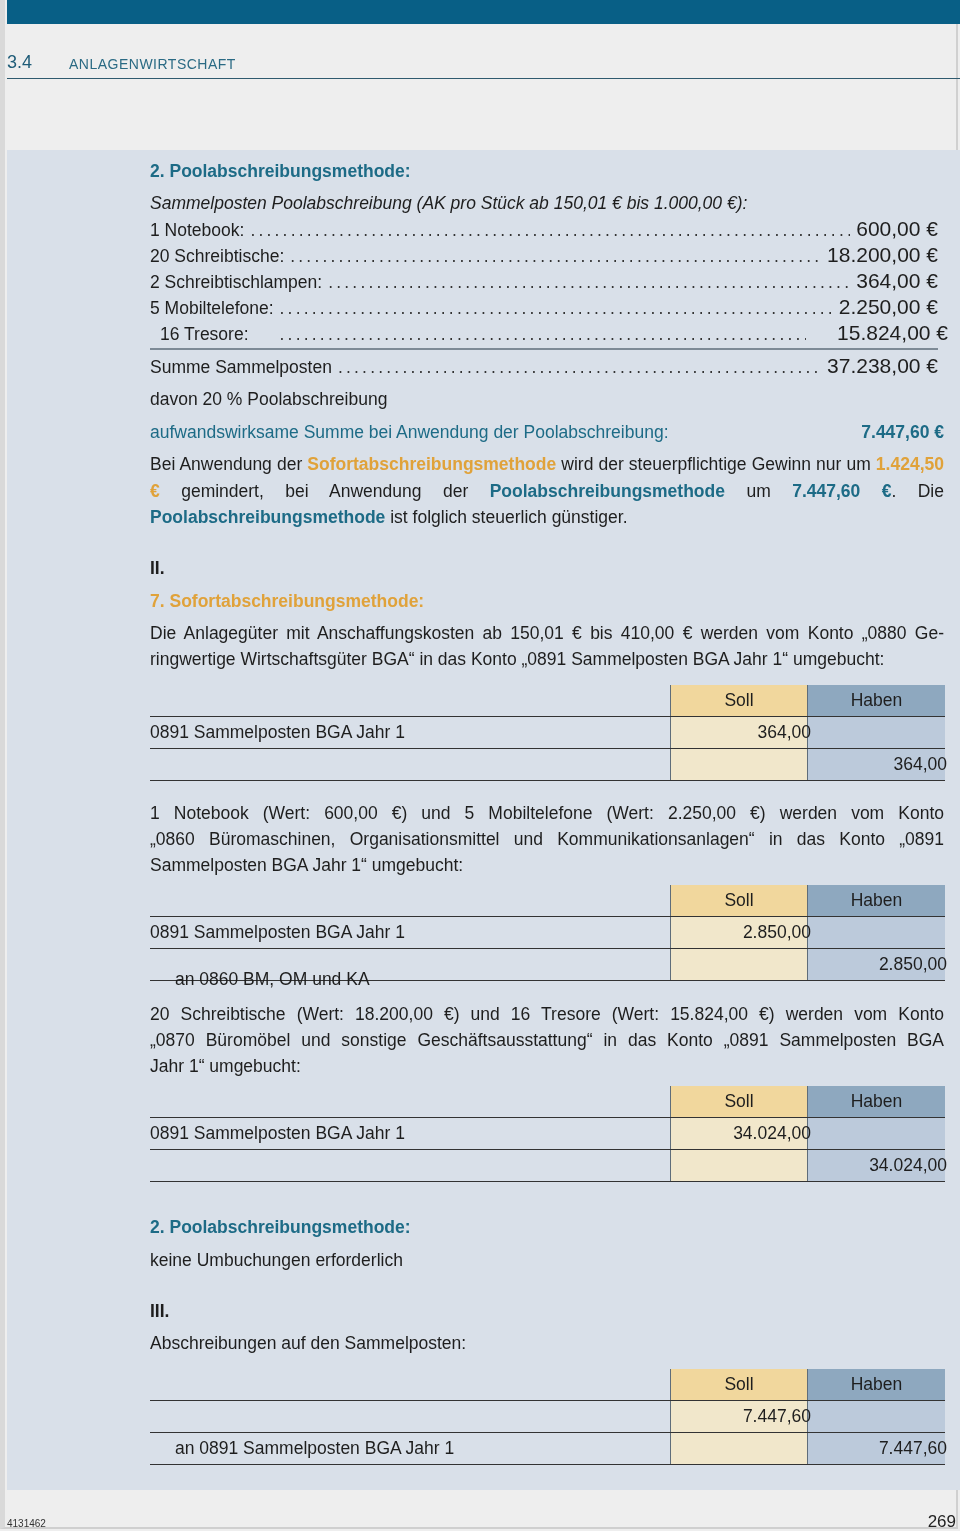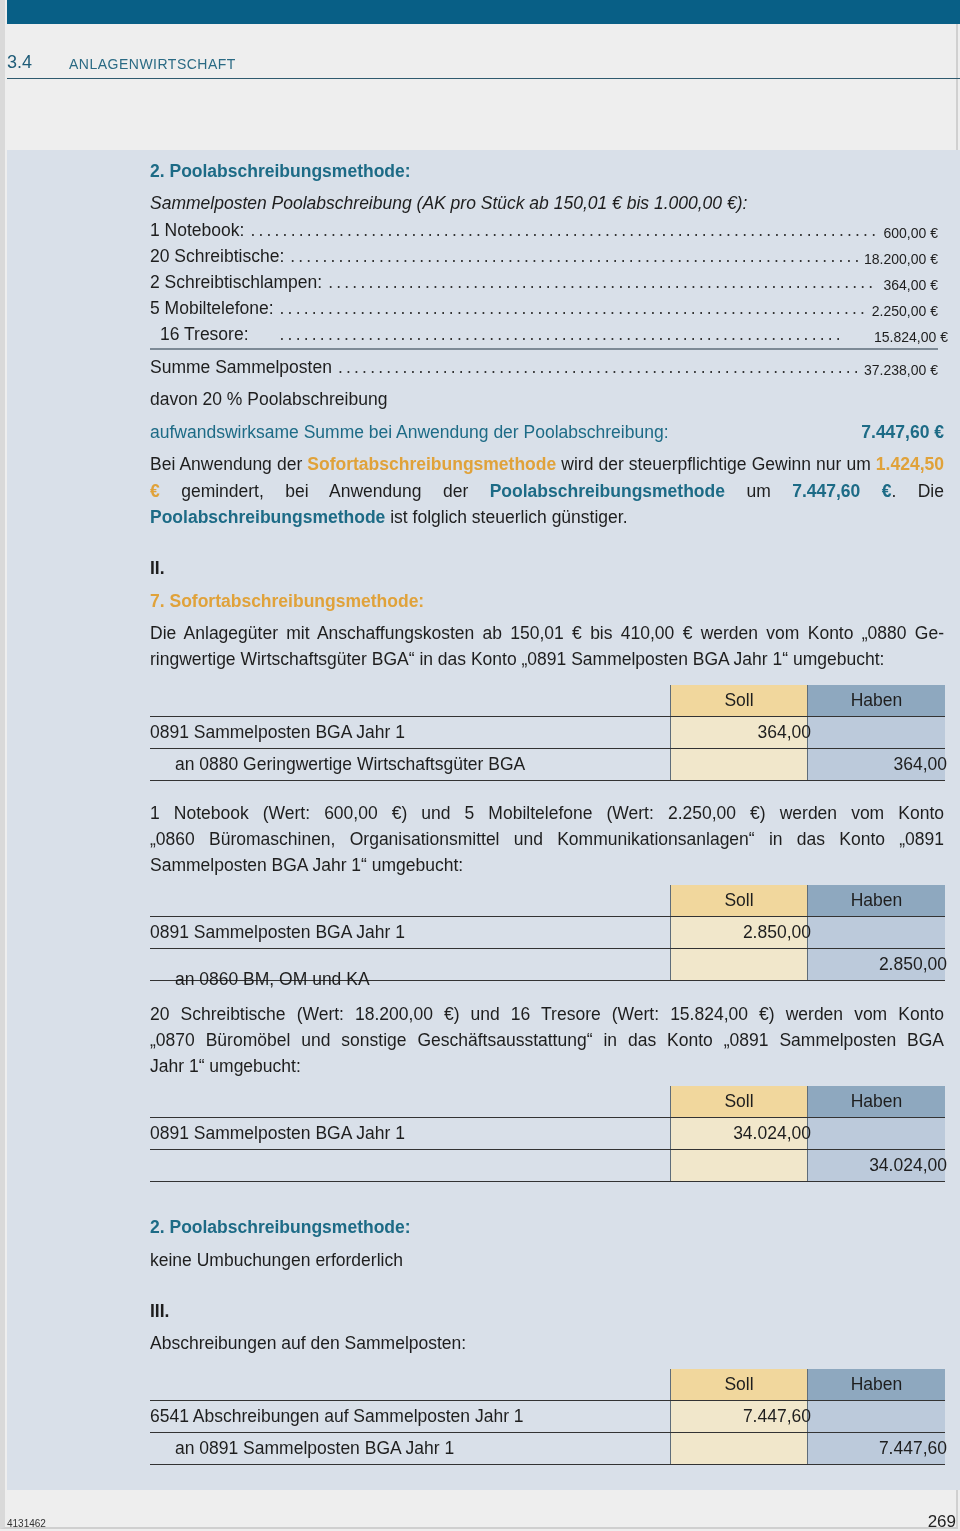--- a/index.html
+++ b/index.html
@@ -29,21 +29,21 @@
   .abs { position: absolute; white-space: nowrap; }
   .txt { font-size: 17.5px; line-height: 22px; transform-origin: left; }
   .teal { color: #1d6b86; }
   .teal-b { color: #1d6b86; font-weight: bold; }
   .orange-b { color: #e0a23a; font-weight: bold; }
   .italic { font-style: italic; }
 
   .leader-row { position: absolute; left: 143px; width: 795px; height: 24px; display: flex; align-items: flex-end; }
   .leader-label { white-space: nowrap; font-size: 17.5px; padding-right: 6px; }
   .leader-dots { flex: 1; overflow: hidden; white-space: nowrap; font-size: 17.5px; letter-spacing: 3.2px; color: #333; }
-  .leader-val { white-space: nowrap; font-size: 14px; padding-left: 6px; text-align: center; }
+  .leader-val { white-space: nowrap; font-size: 21px; padding-left: 6px; text-align: center; }
 
   .sep-line { position: absolute; left: 143px; width: 795px; height: 0; border-top: 2px solid #7d8a96; }
 
   .para { position: absolute; left: 143px; width: 795px; font-size: 17.5px; line-height: 26.5px; text-align: justify; }
 
   .ledger { position: absolute; left: 143px; width: 795px; height: 96px; }
   .ledger .hdr-soll { position: absolute; left: 521px; top: 0; width: 136px; height: 32px; background: #f1d79d; }
   .ledger .hdr-haben { position: absolute; left: 658px; top: 0; width: 137px; height: 32px; background: #8ea8bf; }
   .ledger .col-soll { position: absolute; left: 521px; top: 32px; width: 136px; height: 64px; background: #f1e7cb; }
   .ledger .col-haben { position: absolute; left: 658px; top: 32px; width: 137px; height: 64px; background: #bccadb; }
@@ -130,21 +130,20 @@
   <div class="col-haben"></div>
   <div class="divider-l"></div>
   <div class="divider"></div>
   <div class="hline" style="top:31px;"></div>
   <div class="hline" style="top:63px;"></div>
   <div class="hline" style="top:95px;"></div>
   <div class="hdr-label" style="left:521px; width:136px;">Soll</div>
   <div class="hdr-label" style="left:658px; width:137px;">Haben</div>
   <div class="row-label" style="left:0; top:37px;">0891 Sammelposten BGA Jahr 1</div>
   <div class="amt" style="left:521px; width:128px; top:37px;">364,00</div>
-  <div class="row-label" style="left:25px; top:69px;">an 0880 Geringwertige Wirtschaftsgüter BGA</div>
   <div class="amt" style="left:658px; width:127px; top:69px;">364,00</div>
 </div>
 
 <div class="abs txt" style="left:150px; top:802px; width:794px; text-align:justify; text-align-last:justify; white-space:normal;">1 Notebook (Wert: 600,00 €) und 5 Mobiltelefone (Wert: 2.250,00 €) werden vom Konto</div>
 <div class="abs txt" style="left:150px; top:828px; width:794px; text-align:justify; text-align-last:justify; white-space:normal;">„0860 Büromaschinen, Organisationsmittel und Kommunikationsanlagen“ in das Konto „0891</div>
 <div class="abs txt" style="left:150px; top:854px;">Sammelposten BGA Jahr 1“ umgebucht:</div>
 
 <div class="ledger" style="left:150px; top:885px;">
   <div class="hdr-soll"></div>
   <div class="hdr-haben"></div>
@@ -195,20 +194,19 @@
   <div class="hdr-haben"></div>
   <div class="col-soll"></div>
   <div class="col-haben"></div>
   <div class="divider-l"></div>
   <div class="divider"></div>
   <div class="hline" style="top:31px;"></div>
   <div class="hline" style="top:63px;"></div>
   <div class="hline" style="top:95px;"></div>
   <div class="hdr-label" style="left:521px; width:136px;">Soll</div>
   <div class="hdr-label" style="left:658px; width:137px;">Haben</div>
-  <div class="row-label" style="left:0; top:37px;">6541 Abschreibungen auf Sammelposten Jahr 1</div>
   <div class="amt" style="left:521px; width:128px; top:37px;">7.447,60</div>
   <div class="row-label" style="left:25px; top:69px;">an 0891 Sammelposten BGA Jahr 1</div>
   <div class="amt" style="left:658px; width:127px; top:69px;">7.447,60</div>
 </div>
 
 <div class="footer-code">4131462</div>
 <div class="page-number">269</div>
 
 </body></html>

